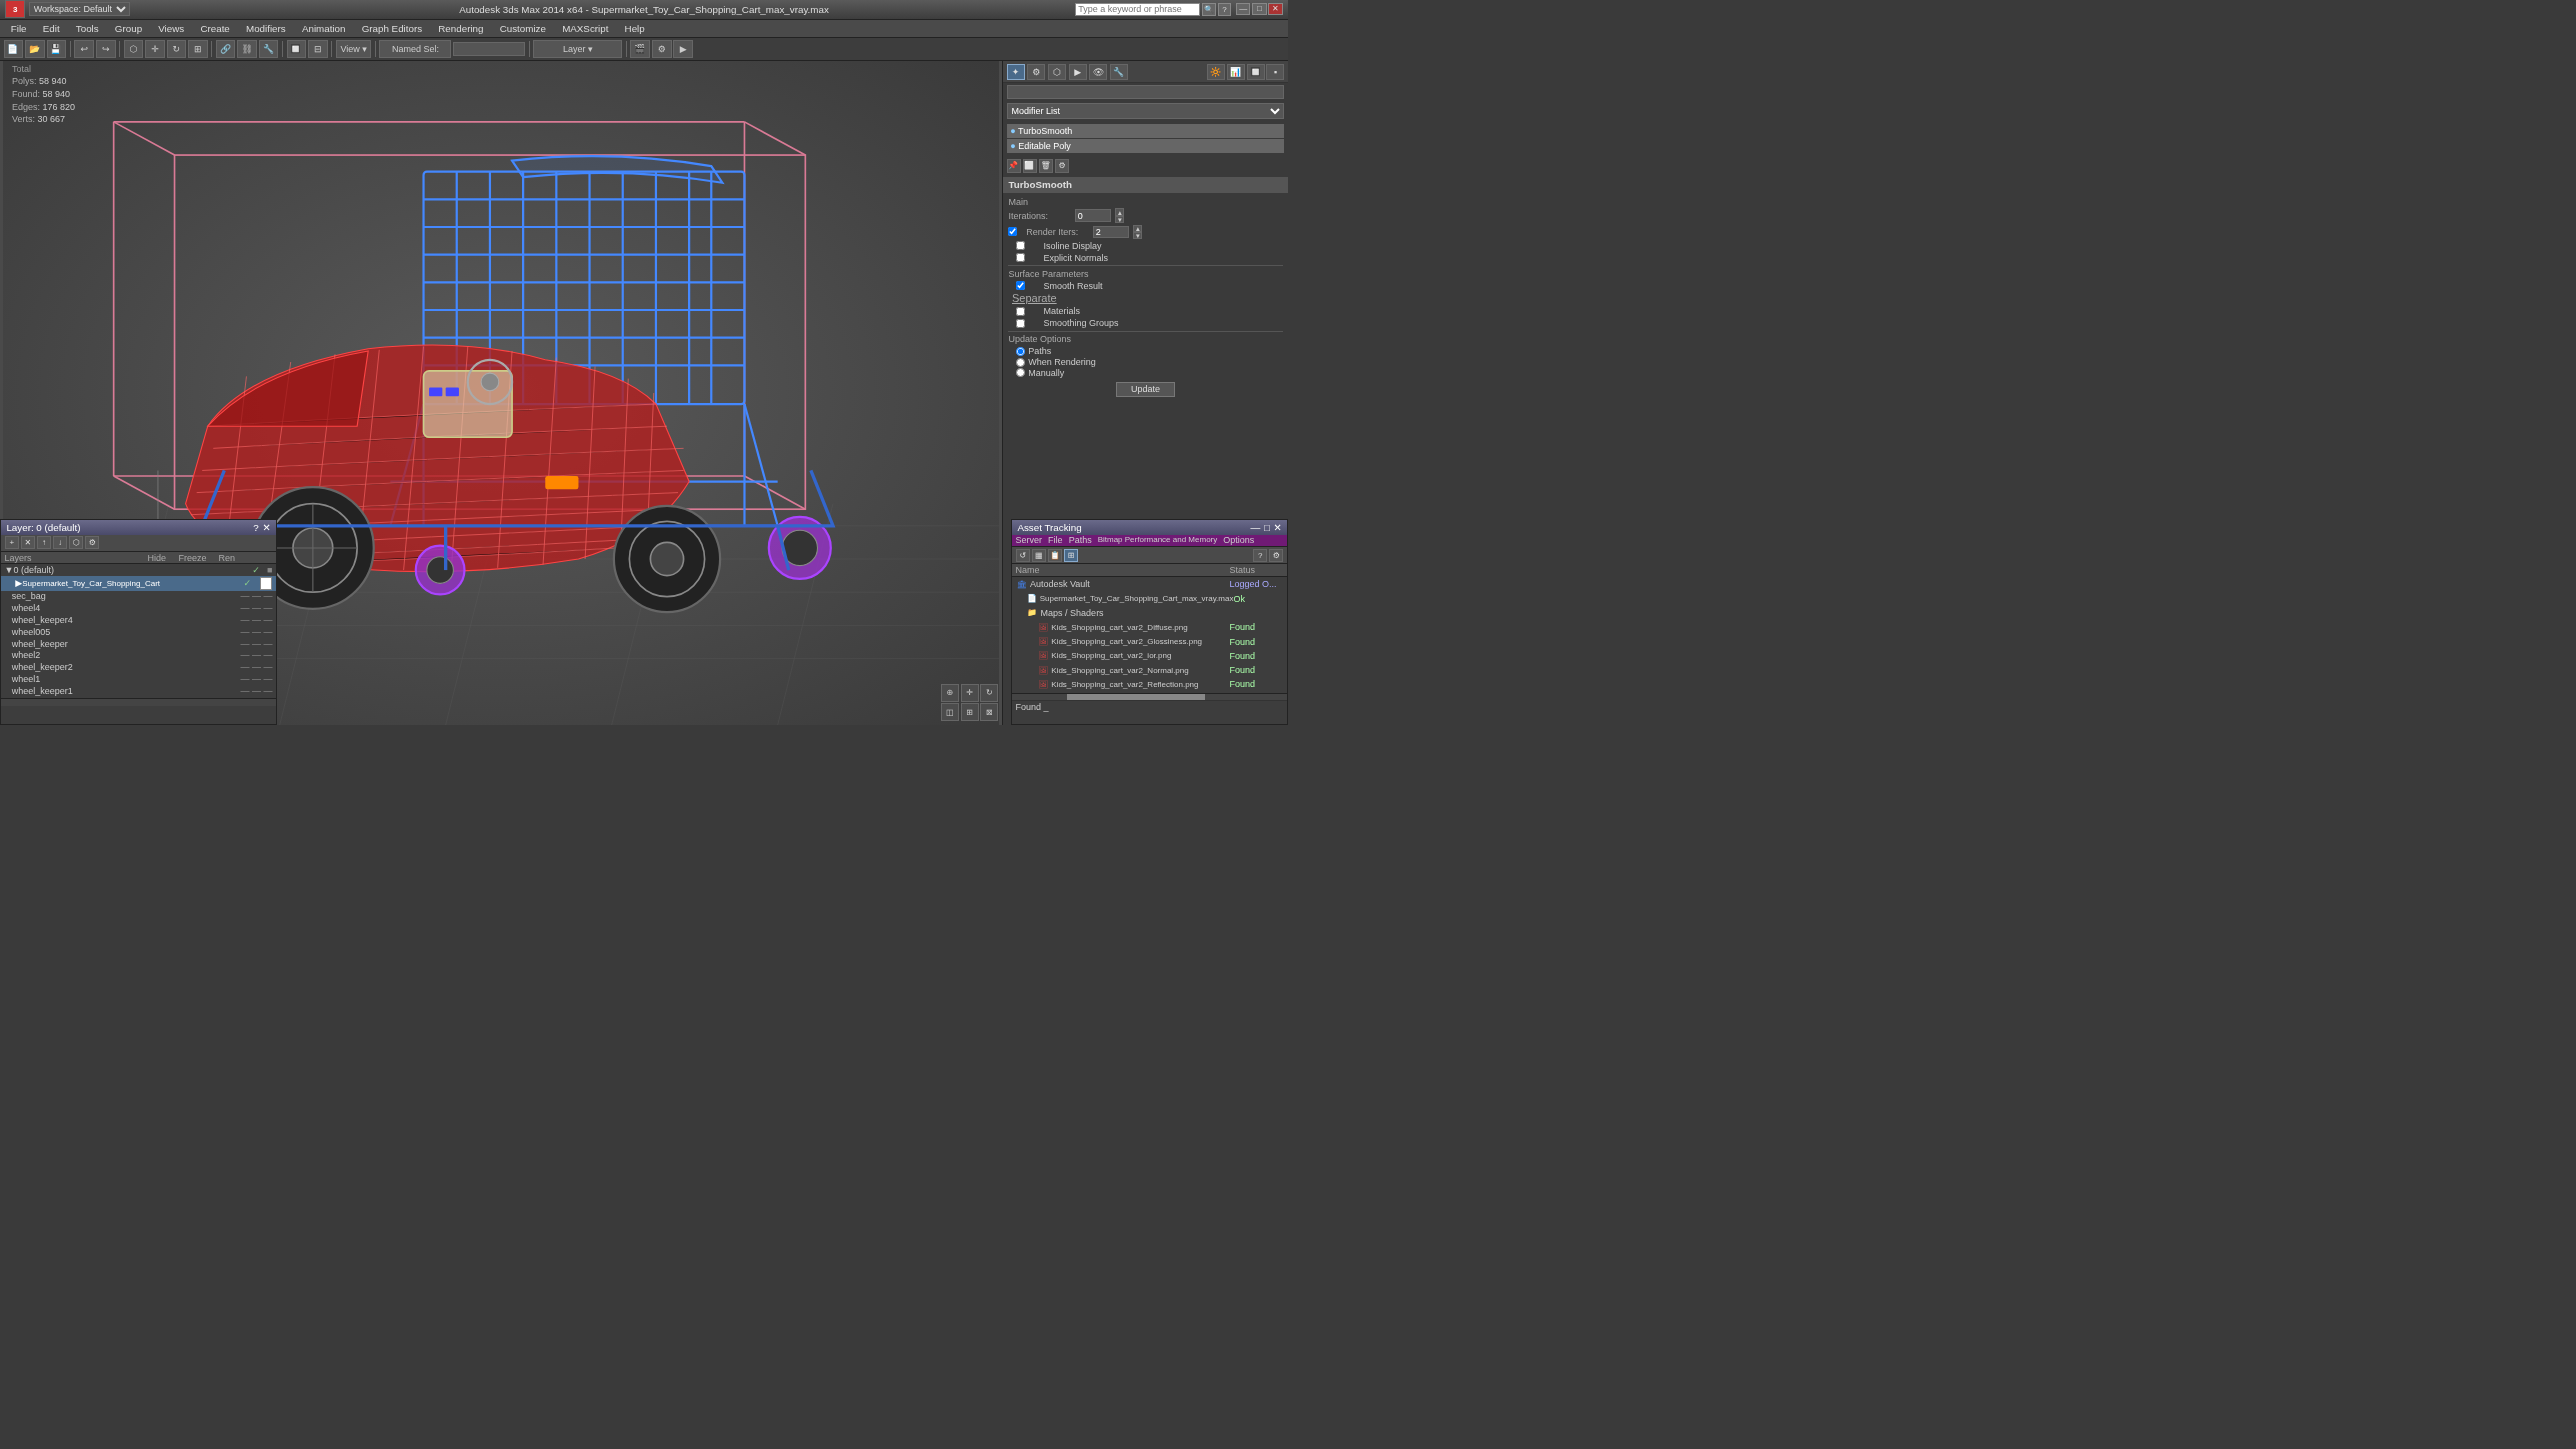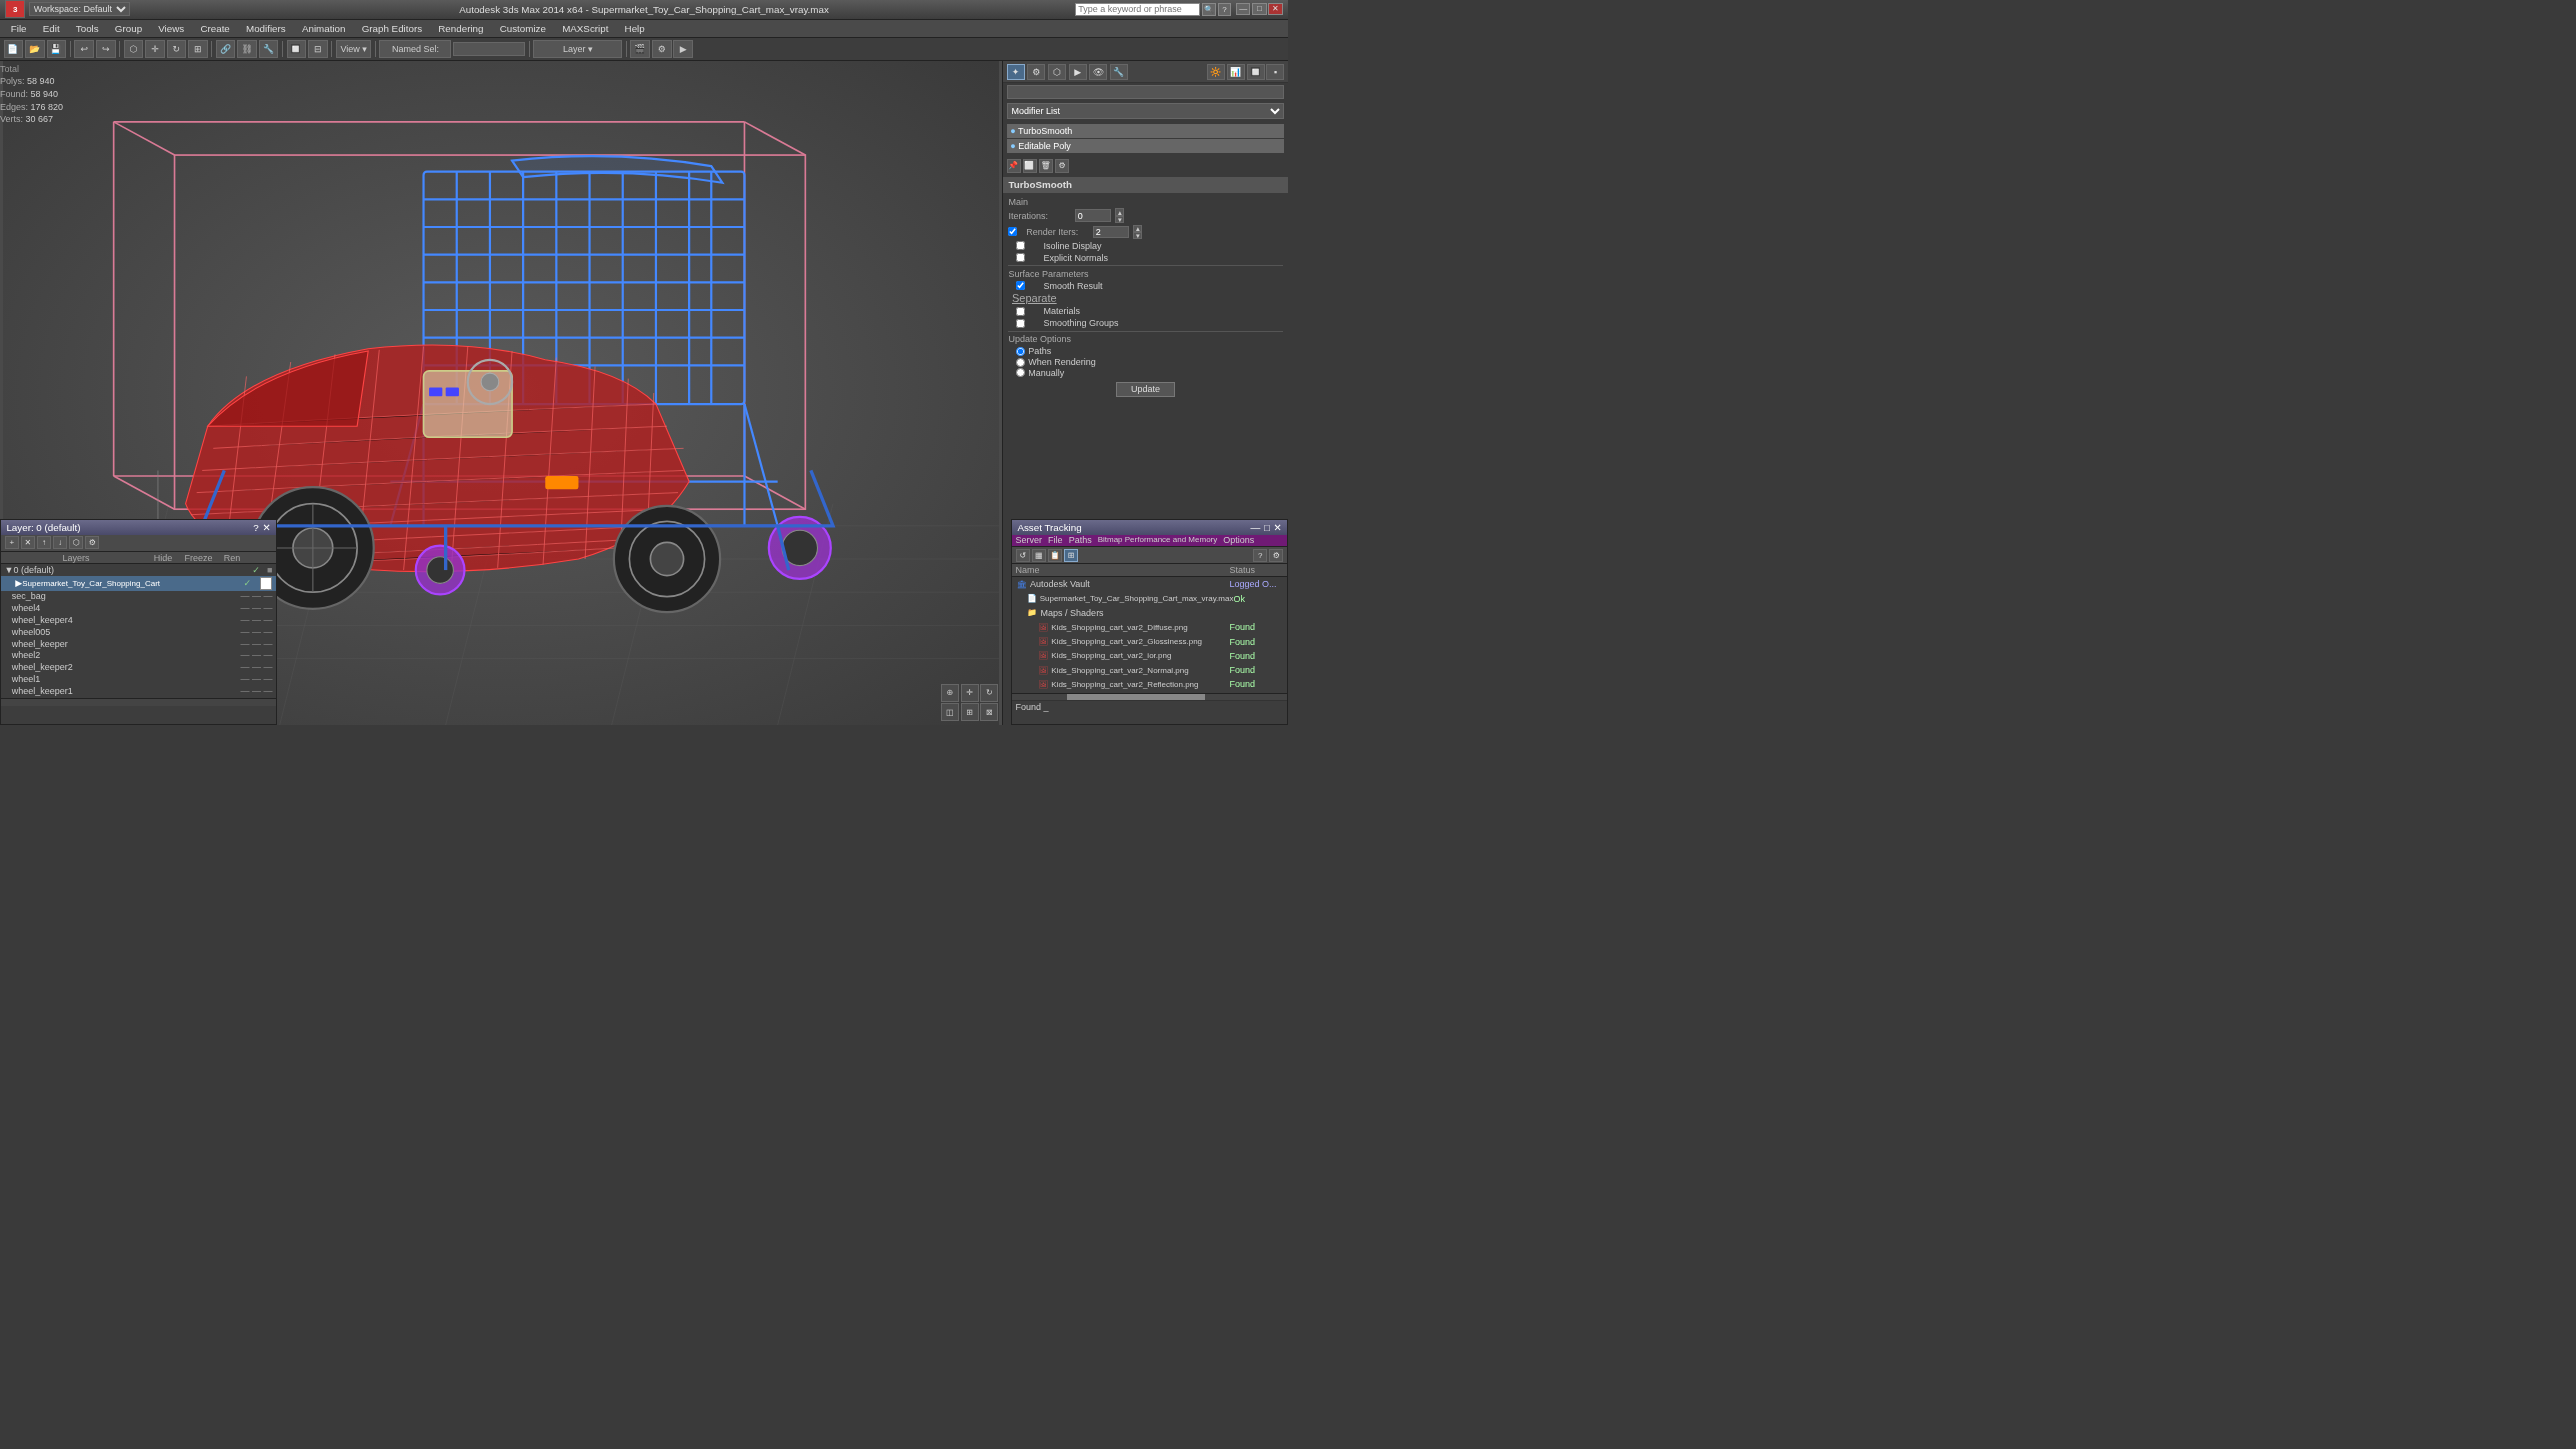--- a/index.html
+++ b/index.html
@@ -221,21 +221,20 @@
       gap: 1.8px;
       border-bottom: 0.9px solid #222;
     }
     #layer-columns {
       display: flex;
       background: #4a4a4a;
       border-bottom: 0.9px solid #222;
       font-size: 9px;
       color: #aaa;
       padding: 0.9px 3.6px;
-      text-align: center;
     }
     .layer-col-layers { width: 143px; }
     .layer-col-hide { width: 31px; }
     .layer-col-freeze { width: 40px; }
     .layer-col-ren { width: 27px; }
     #layer-list {
       overflow-y: auto;
       height: 134px;
       background: #3d3d3d;
     }
@@ -419,21 +418,21 @@
       height: 100%;
       position: absolute;
       top: 0;
       left: 0;
     }
 
     
     #vp-stats {
       position: absolute;
       top: 1.8px;
-      left: 0;
+      left: 12px;
       font-size: 9px;
       color: #ccc;
       z-index: 10;
       line-height: 1.4;
     }
 
     
     #panel-name-field {
       background: #555;
       border: 0.9px solid #666;

